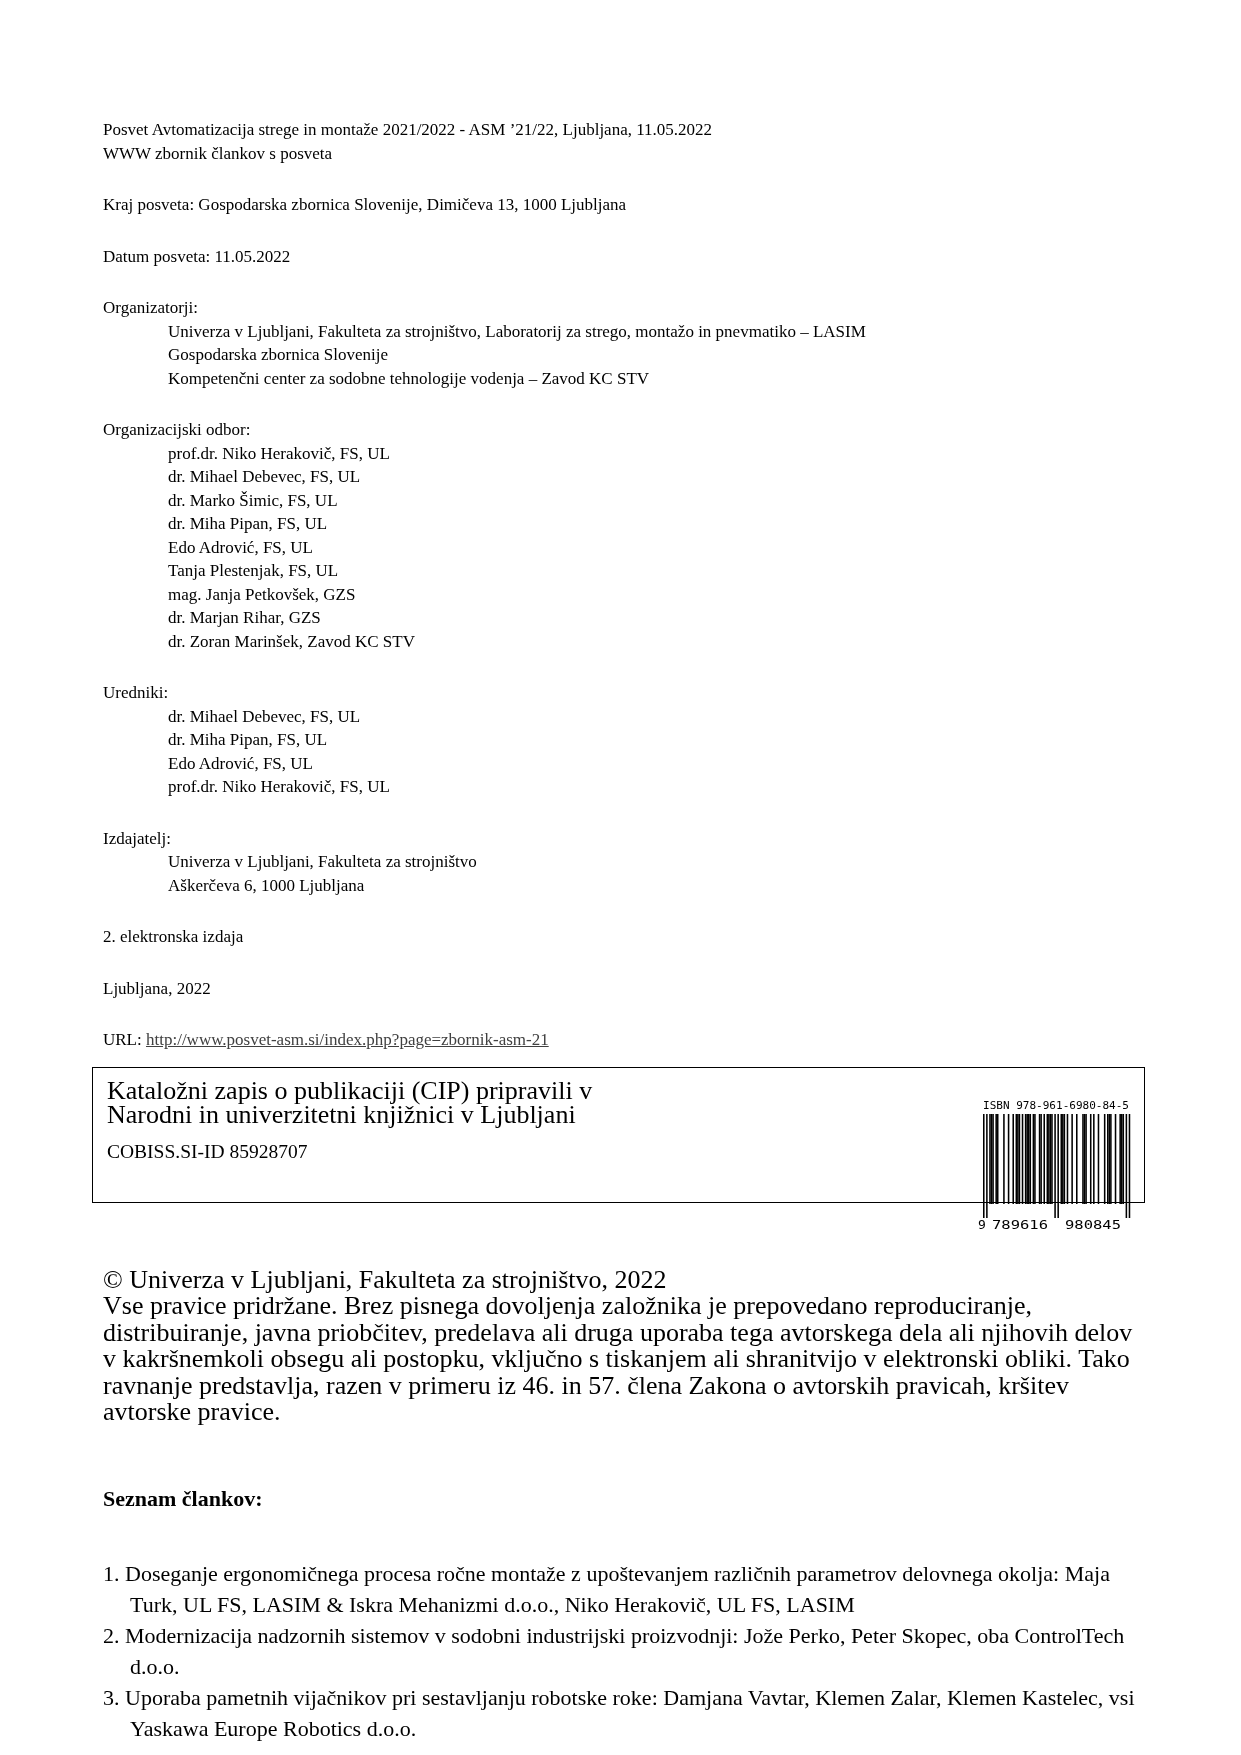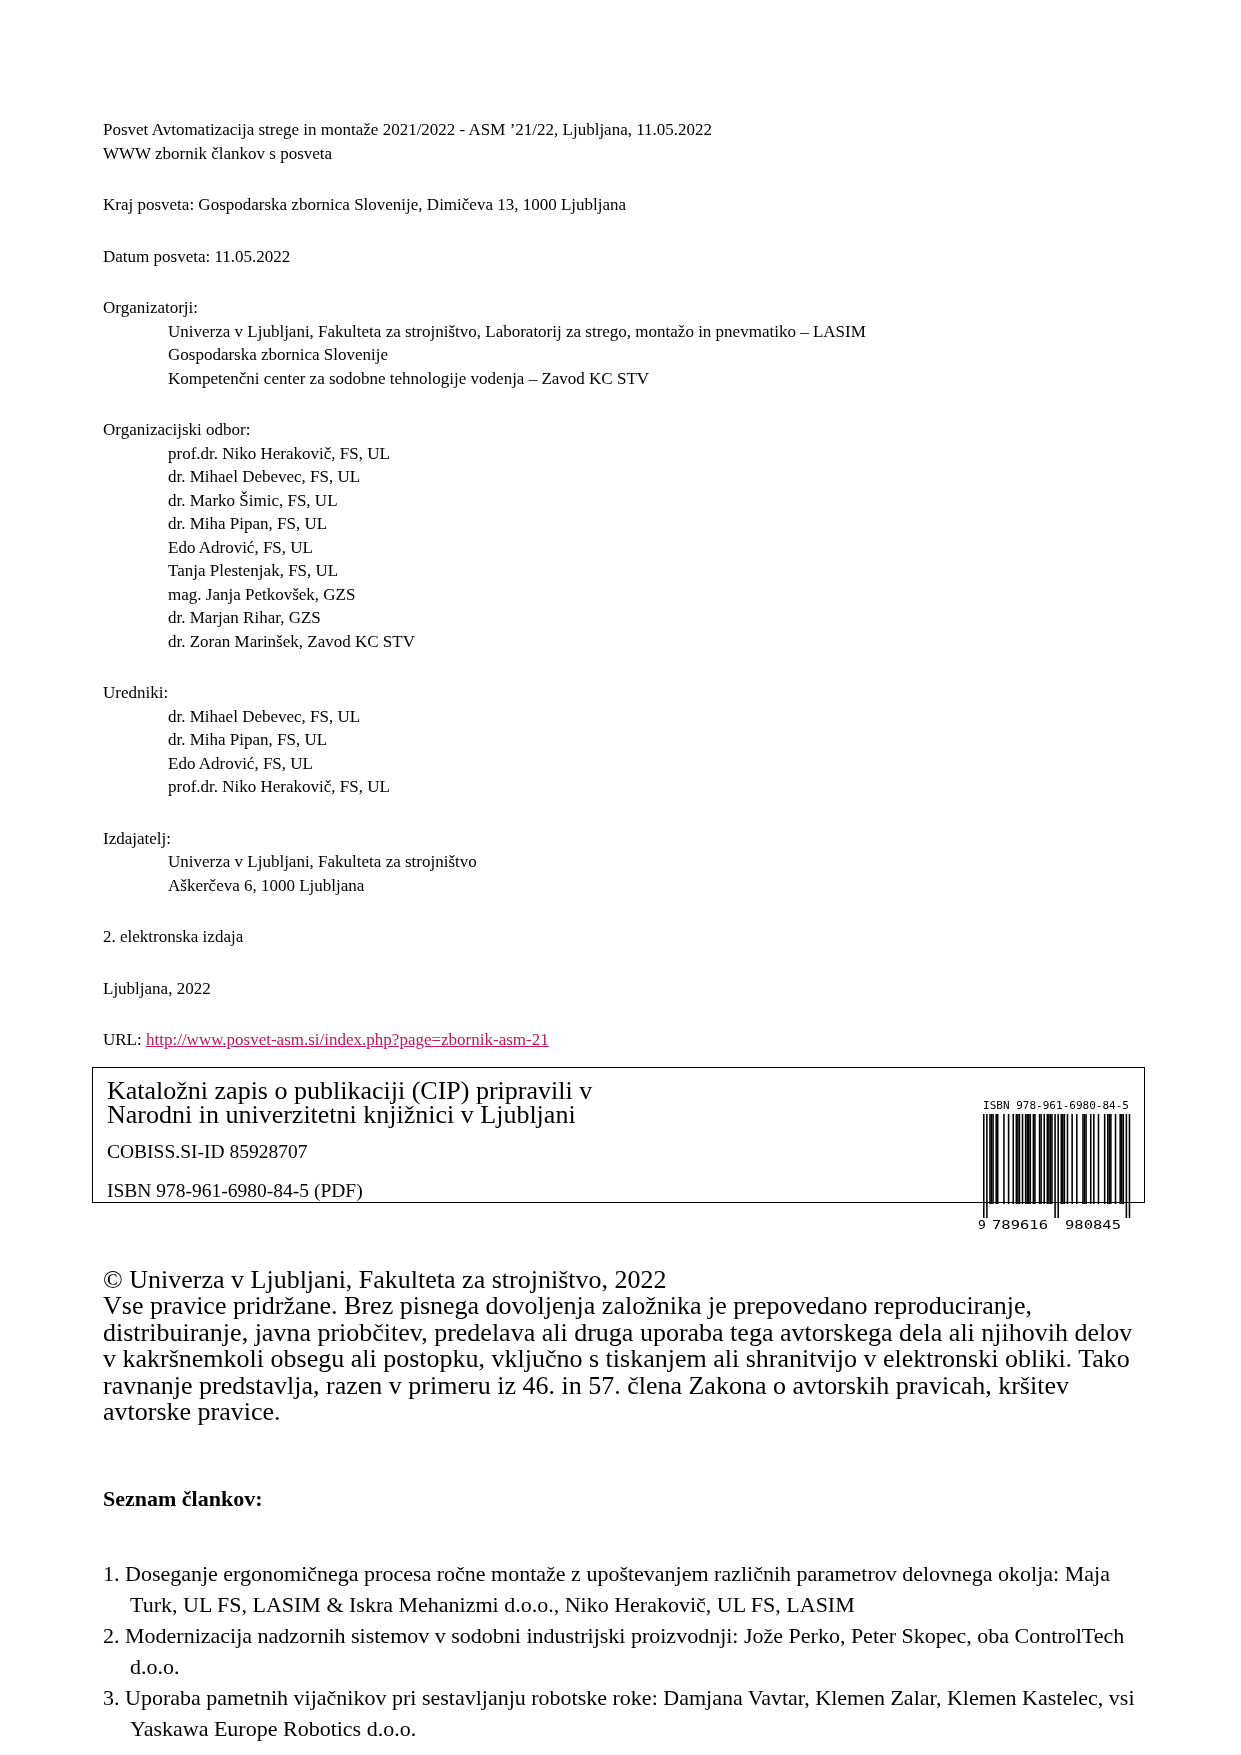--- a/index.html
+++ b/index.html
@@ -22,21 +22,21 @@
     overflow: hidden;
   }
   .line {
     font-size: 17px;
     line-height: 23.5px;
     white-space: pre-wrap;
   }
   .gap { margin-top: 28px; }
   .indent { margin-left: 65px; }
   .url-line a, .url-link {
-    color: #be185d;
+    color: #404040;
     text-decoration: underline;
     cursor: pointer;
   }
   
   .cip-box {
     box-sizing: border-box;
     position: relative;
     margin-top: 15px;
     margin-left: -11px;
     width: 1053px;
@@ -140,21 +140,20 @@
 
   <div class="line gap">2. elektronska izdaja</div>
 
   <div class="line gap">Ljubljana, 2022</div>
 
   <div class="line gap url-line"><span>URL: </span><a class="url-link">http://www.posvet-asm.si/index.php?page=zbornik-asm-21</a></div>
 
   <div class="cip-box">
     <div class="cip-text">Kataložni zapis o publikaciji (CIP) pripravili v Narodni in univerzitetni knjižnici v Ljubljani</div>
     <div class="cip-cobiss">COBISS.SI-ID 85928707</div>
-    <div class="cip-isbn">ISBN 978-961-6980-84-5 (PDF)</div>
 
     <div class="barcode">
       <svg width="158" height="132" viewBox="0 0 158 132">
         <text class="bc-label" x="78" y="9" text-anchor="middle" textLength="146" lengthAdjust="spacingAndGlyphs">ISBN 978-961-6980-84-5</text>
         <g>
             <rect x="5.00" y="14" width="1.55" height="104" fill="#000000"></rect>
             <rect x="8.10" y="14" width="1.55" height="104" fill="#000000"></rect>
             <rect x="11.20" y="14" width="1.55" height="90" fill="#000000"></rect>
             <rect x="12.75" y="14" width="1.55" height="90" fill="#000000"></rect>
             <rect x="14.30" y="14" width="1.55" height="90" fill="#000000"></rect>

